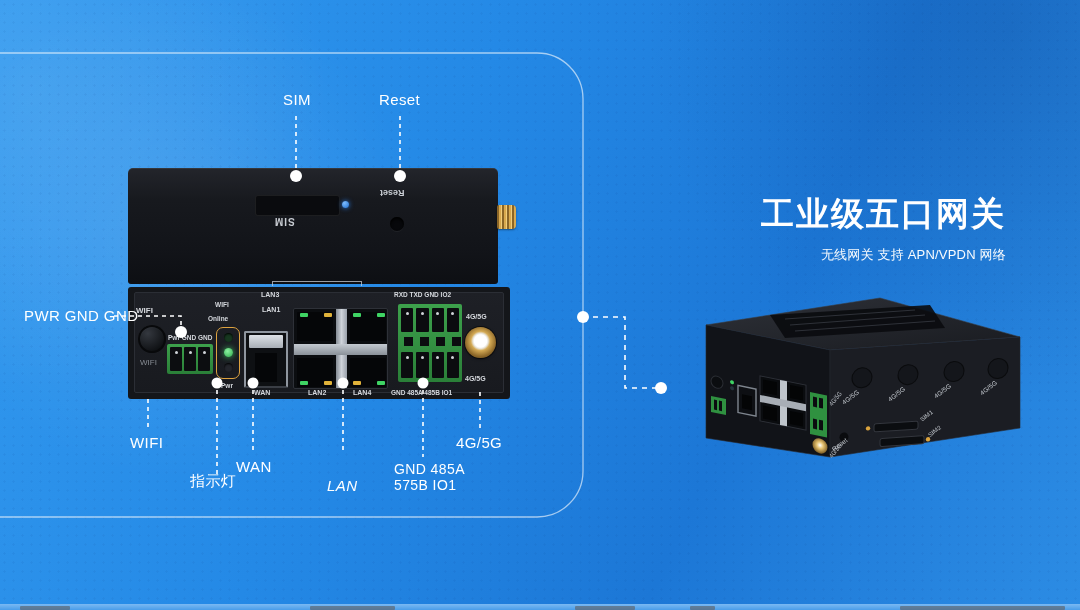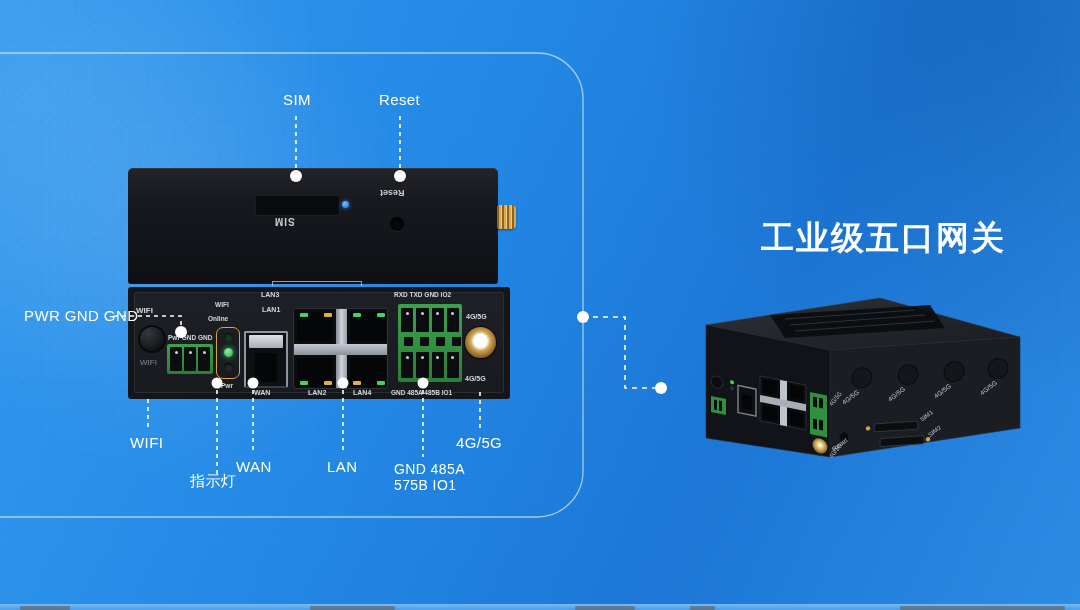--- a/index.html
+++ b/index.html
@@ -12,21 +12,21 @@
       linear-gradient(115deg,#339aef 0%,#2489e6 38%,#1c77d6 68%,#2c8ce4 100%);
   }
   .stage::after { content:""; position:absolute; inset:0; pointer-events:none;
     background-image:radial-gradient(rgba(8,50,120,0.06) 1px, transparent 1.4px);
     background-size:9px 9px; }
   svg.overlay { position:absolute; left:0; top:0; z-index:5; }
   
   .callout { position:absolute; color:#fff; font-size:15px; letter-spacing:.4px; z-index:6; white-space:nowrap; }
   .callout.two { font-size:14px; line-height:1.15; }
   
-  .hero { position:absolute; right:74px; top:192px; text-align:right; color:#fff; z-index:6;margin-top:24px; }
+  .hero { position:absolute; right:74px; top:192px; text-align:right; color:#fff; z-index:6; }
   .hero h1 { font-size:33px; font-weight:bold; letter-spacing:2px; }
   .hero .sub { font-size:13px; margin-top:9px; color:rgba(255,255,255,.97); letter-spacing:.2px; }
   .hero .sub + .sub { margin-top:5px; }
   
   .dev-top { position:absolute; left:128px; top:168px; width:370px; height:116px; z-index:2;
     background:linear-gradient(180deg,#23252b 0%,#17191e 28%,#121419 70%,#0d0f13 100%);
     border-radius:5px 5px 3px 3px; box-shadow:inset 0 1px 0 rgba(255,255,255,.08); }
   .sim-slot { position:absolute; left:127px; top:27px; width:85px; height:21px; background:#0a0b0e;
     border:1px solid rgba(255,255,255,.08); border-radius:3px; }
   .sim-slot::after { content:""; position:absolute; left:4px; right:4px; top:5px; height:9px; background:
@@ -270,29 +270,30 @@
     <circle cx="583" cy="317" r="6" fill="#fff"></circle>
     <circle cx="661" cy="388" r="6" fill="#fff"></circle>
   </svg>
 
   <div class="callout" style="left:283px; top:91px;">SIM</div>
   <div class="callout" style="left:379px; top:91px;">Reset</div>
   <div class="callout" style="left:24px;  top:307px;">PWR GND GND</div>
   <div class="callout" style="left:130px; top:434px;">WIFI</div>
   <div class="callout" style="left:190px; top:472px;">指示灯</div>
   <div class="callout" style="left:236px; top:458px;">WAN</div>
-  <div class="callout" style="left:327px; top:458px;">LAN</div>
+  <div class="callout" style="left:327px; top:477px;font-style:italic;">LAN</div>
   <div class="callout two" style="left:394px; top:461px;">
     <div>GND 485A</div>
     <div>575B IO1</div>
   </div>
   <div class="callout" style="left:456px; top:434px;">4G/5G</div>
 
   <div class="hero">
     <h1>工业级五口网关</h1>
+    <div class="sub">无线网关 支持 APN/VPDN 网络</div>
   </div>
 
   <div class="bottom-strip">
     <div class="bmark" style="left:20px;  width:50px;"></div>
     <div class="bmark" style="left:310px; width:85px;"></div>
     <div class="bmark" style="left:575px; width:60px;"></div>
     <div class="bmark" style="left:690px; width:25px;"></div>
     <div class="bmark" style="left:900px; width:165px;"></div>
   </div>
 

